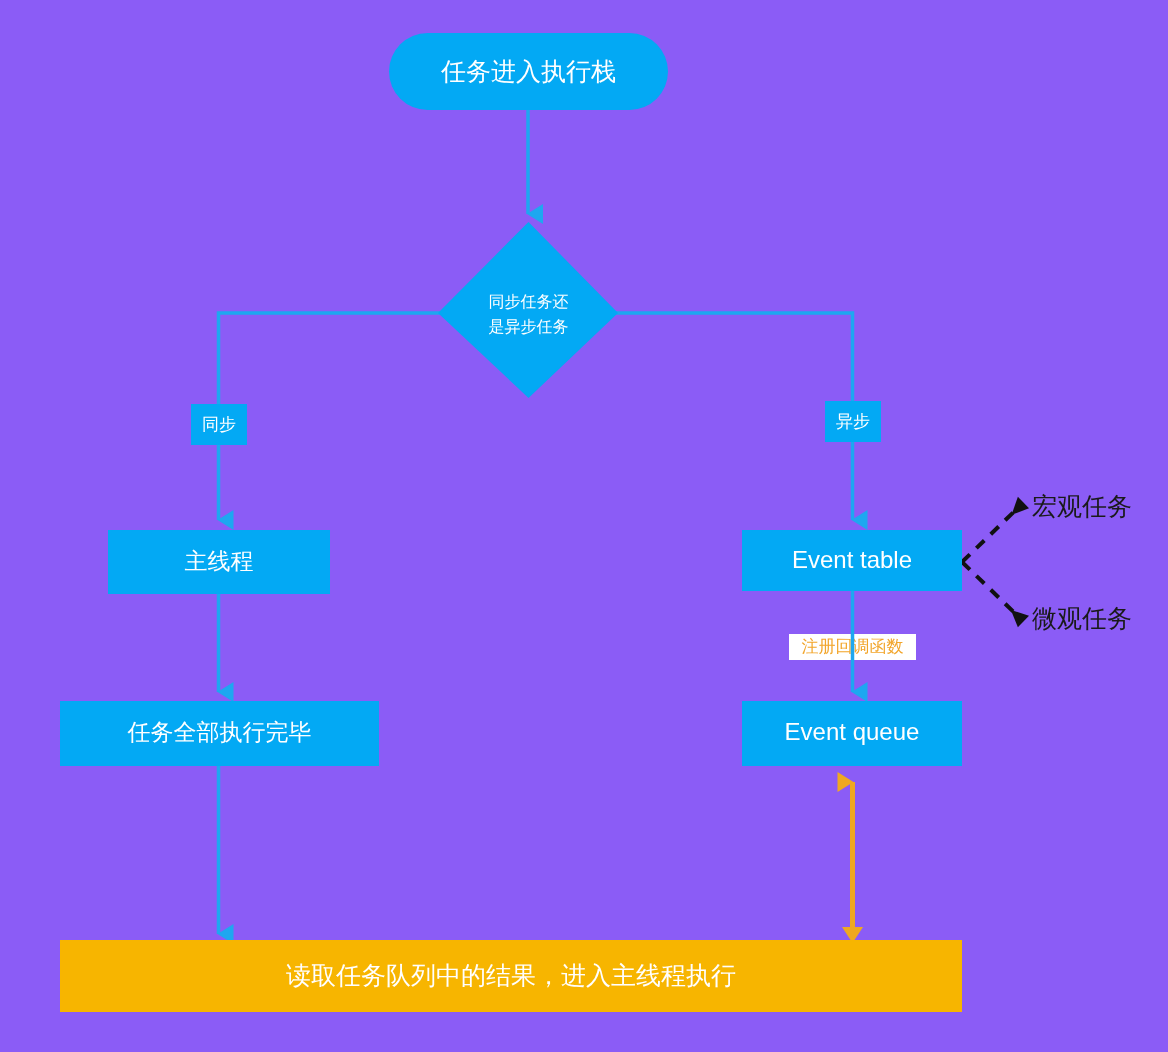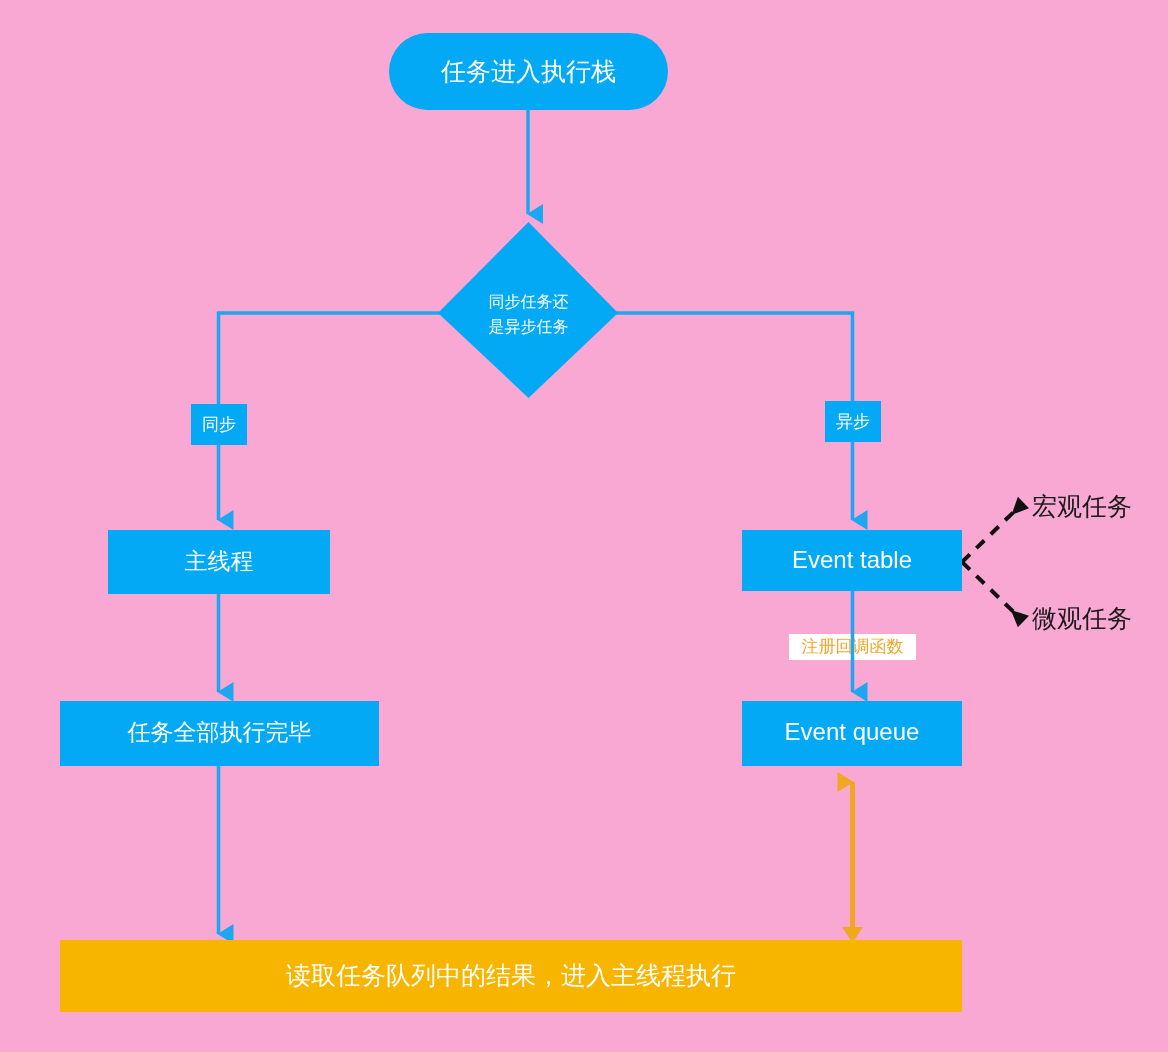--- a/index.html
+++ b/index.html
@@ -8,21 +8,21 @@
     padding: 0;
     background: #ffffff;
   }
   body {
     font-family: "Liberation Sans", "DejaVu Sans", sans-serif;
   }
   #diagram-root {
     position: relative;
     width: 1168px;
     height: 1052px;
-    background: #f9a8d4;
+    background: #8b5cf6;
     overflow: hidden;
   }
   svg#flow-svg {
     position: absolute;
     top: 0;
     left: 0;
     width: 1168px;
     height: 1052px;
     display: block;
   }

